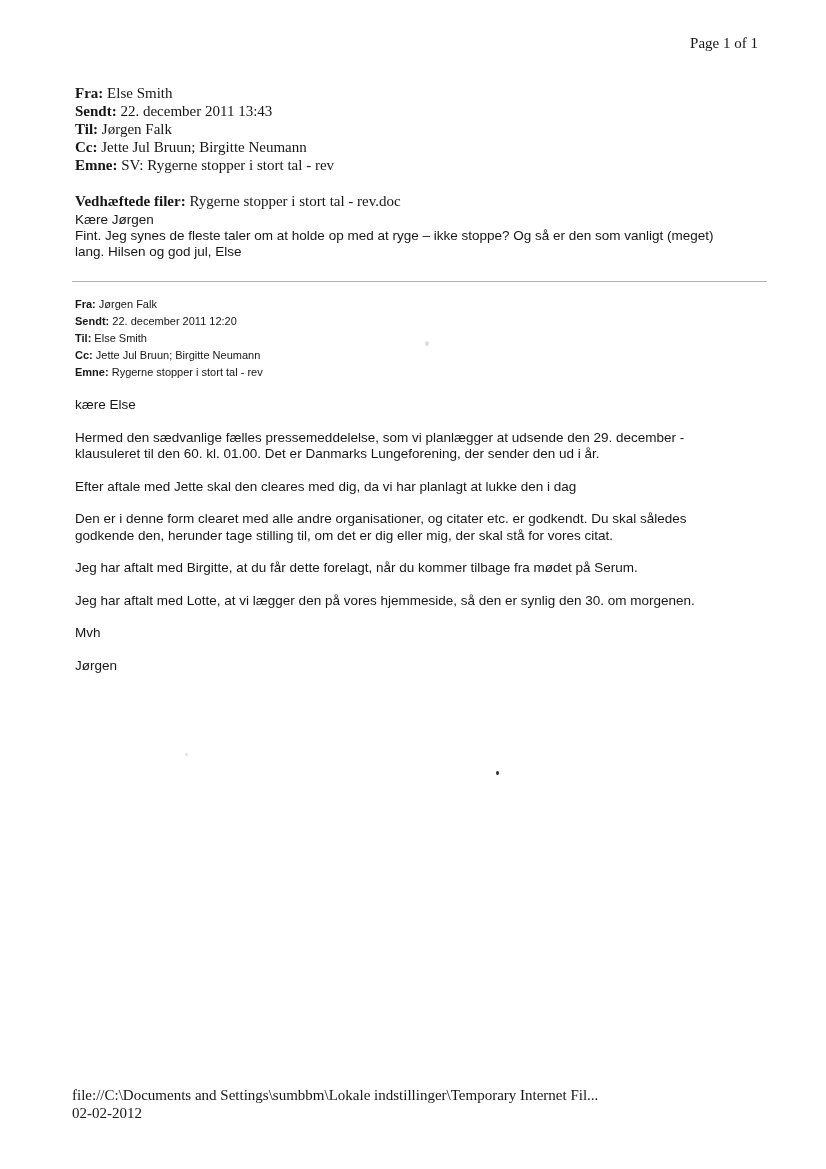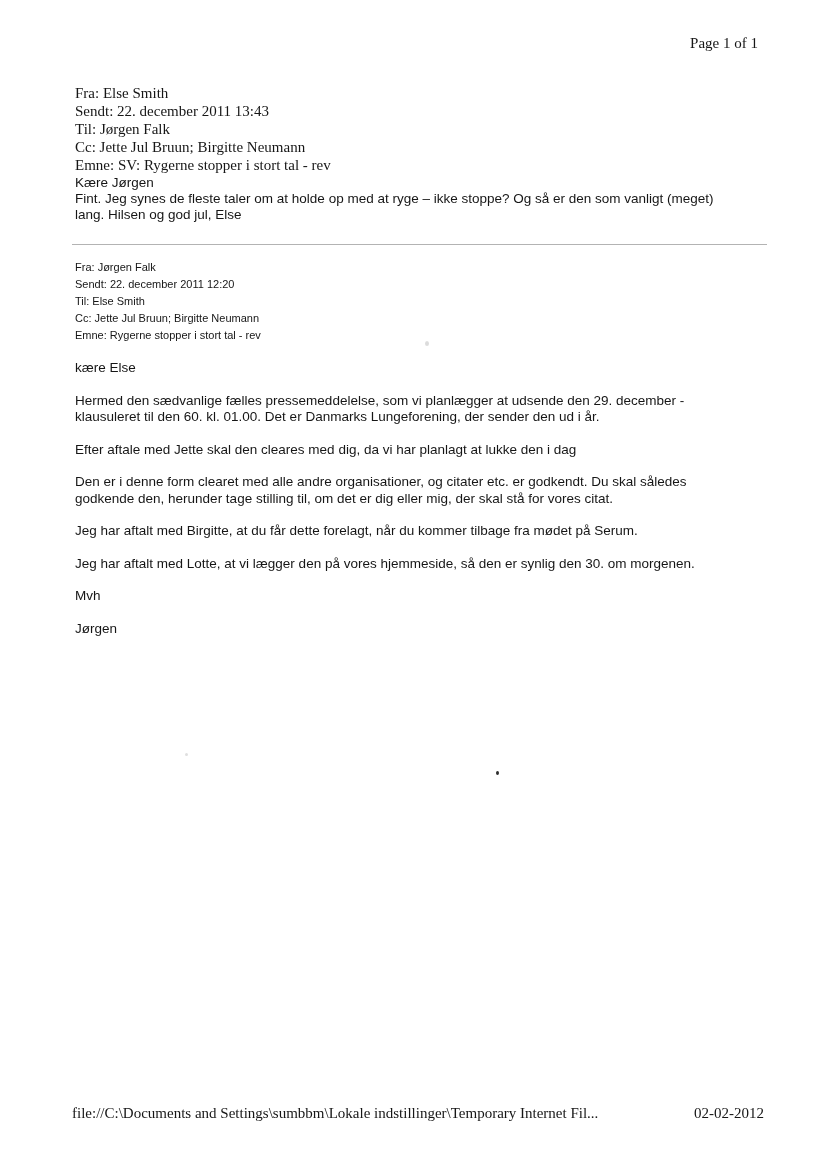--- a/index.html
+++ b/index.html
@@ -24,21 +24,21 @@
 
   .content {
     position: absolute;
     top: 84px;
     left: 75px;
     width: 705px;
   }
 
   .hdr-serif { font-size: 15px; line-height: 18px; }
   .hdr-sans  { font-size: 11px; line-height: 17px; margin-top: 14px; }
-  .b { font-weight: normal; }
+  .b { font-weight: bold; }
 
   .attachment { margin-top: 18px; font-size: 15px; line-height: 19px; }
 
   .body-top {
     margin-top: 1px;
     font-size: 13.5px;
     line-height: 16px;
     white-space: pre-line;
   }
 
@@ -60,20 +60,21 @@
 
   .footer {
     position: absolute;
     left: 72px;
     right: 62px;
     bottom: 18px;
     display: flex;
     justify-content: space-between;
     font-size: 15px;
     line-height: 18px;
+    flex-direction: column;
   }
 
   .artifact { position: absolute; border-radius: 50%; }
   .a1 { left: 425px; top: 341px; width: 4px; height: 5px; background: #c9c9c9; opacity: .65; }
   .a2 { left: 185px; top: 753px; width: 3px; height: 3px; background: #d2d2d2; opacity: .7; }
   .a3 { left: 496px; top: 771px; width: 3px; height: 4px; background: #2e2e2e; }
 </style>
 </head>
 <body>
 
@@ -84,20 +85,24 @@
   <div class="content">
 
     <div class="hdr-serif">
       <div><span class="b">Fra:</span> <span>Else Smith</span></div>
       <div><span class="b">Sendt:</span> <span>22. december 2011 13:43</span></div>
       <div><span class="b">Til:</span> <span>Jørgen Falk</span></div>
       <div><span class="b">Cc:</span> <span>Jette Jul Bruun; Birgitte Neumann</span></div>
       <div><span class="b">Emne:</span> <span>SV: Rygerne stopper i stort tal - rev</span></div>
     </div>
 
+    <div class="attachment serif">
+      <span class="b">Vedhæftede filer:</span>
+      <span>Rygerne stopper i stort tal - rev.doc</span>
+    </div>
 
     <div class="body-top sans">Kære Jørgen
 Fint. Jeg synes de fleste taler om at holde op med at ryge – ikke stoppe? Og så er den som vanligt (meget)
 lang. Hilsen og god jul, Else</div>
 
     <div class="divider"></div>
 
     <div class="hdr-sans sans">
       <div><span class="b">Fra:</span> <span>Jørgen Falk</span></div>
       <div><span class="b">Sendt:</span> <span>22. december 2011 12:20</span></div>

